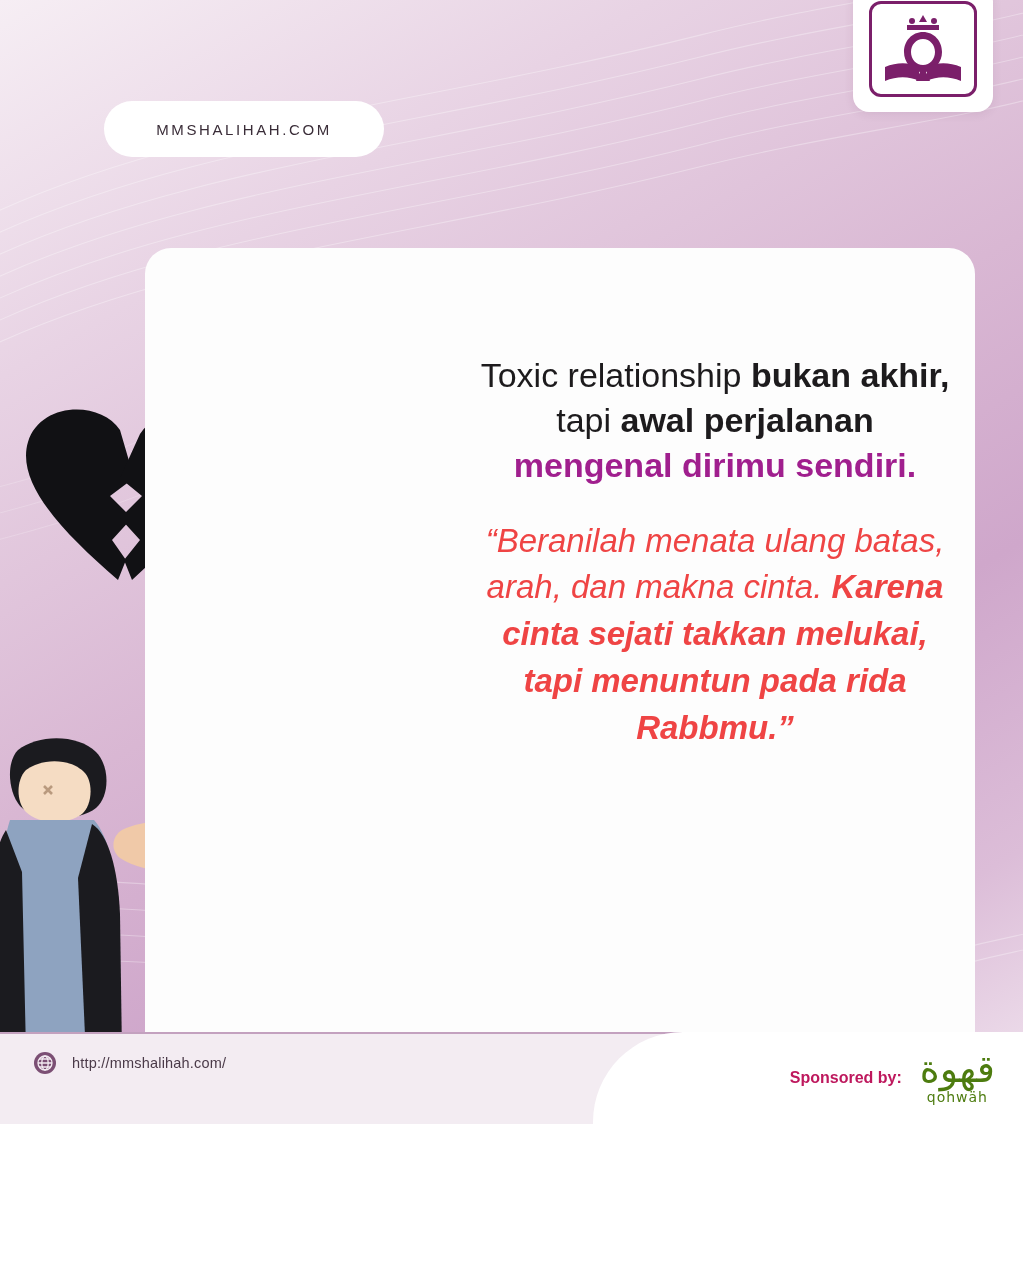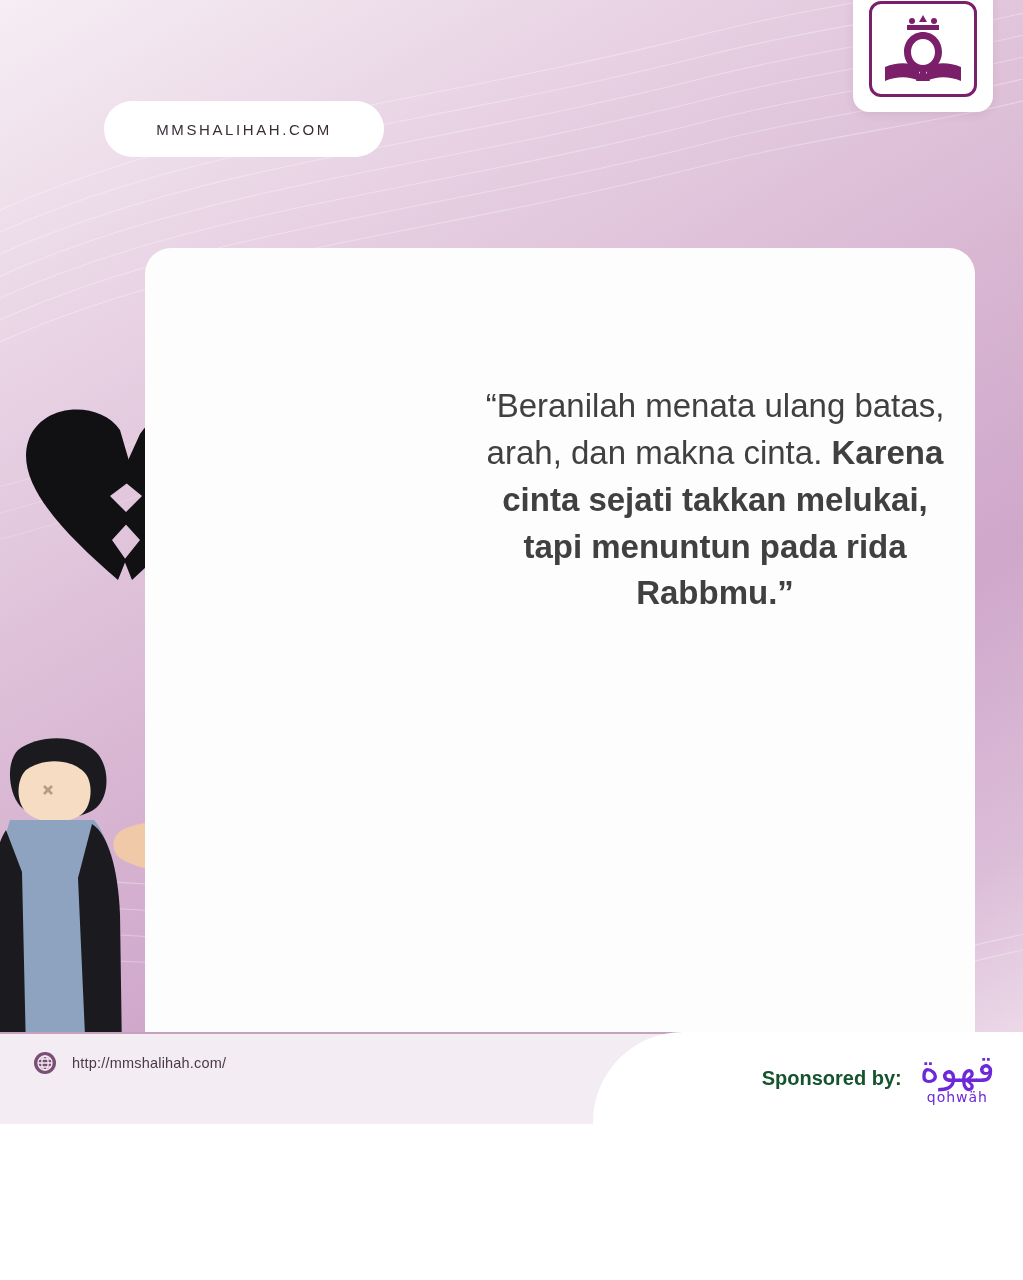--- a/index.html
+++ b/index.html
@@ -68,21 +68,22 @@
     color: #1d1b1d;
     font-weight: 400;
   }
   .headline b { font-weight: 700; }
   .headline .accent { color: #a01f8e; font-weight: 700; }
 
   .quote {
     margin-top: 30px;
     font-size: 33px;
     line-height: 1.42;
-    color: #404040;
+    font-style: italic;
+    color: #ef4444;
     font-weight: 400;
     text-align: center;
   }
   .quote b { font-weight: 700; }
 
   
   .dots {
     position: absolute;
     left: 440px; top: 1095px;
     display: flex; gap: 22px; align-items: center;
@@ -109,22 +110,22 @@
   .f-col { position: absolute; display: flex; flex-direction: column; gap: 18px; }
   .f-row { display: flex; align-items: center; gap: 14px; }
   .f-txt { font-size: 14.5px; color: #4a3a48; letter-spacing: .2px; }
   .f-ico { width: 26px; height: 26px; flex: 0 0 26px; display: flex; align-items: center; justify-content: center; }
   .f-ico svg { display: block; }
 
   .sponsor {
     position: absolute; right: 28px; bottom: 18px;
     display: flex; align-items: center; gap: 18px;
   }
-  .sponsor-label { font-size: 20px; font-weight: 700; color: #14532d; }
-  .sponsor-mark { text-align: center; color: #6d28d9; }
+  .sponsor-label { font-size: 16px; font-weight: 700; color: #be185d; }
+  .sponsor-mark { text-align: center; color: #4d7c0f; }
   .sponsor-ar { font-size: 38px; line-height: 1; font-family: "DejaVu Sans", sans-serif; }
   .sponsor-lat { font-size: 14px; letter-spacing: 1px; margin-top: 14px; font-family: "DejaVu Sans", sans-serif; }
 </style>
 </head>
 <body>
 
 <div class="poster">
 
   <div class="swirls">
     <svg viewBox="0 0 1023 1280" preserveAspectRatio="none">
@@ -205,20 +206,25 @@
         <path d="M10,420 c-10,30 -14,90 -10,150 l4,120 l110,0 l4,-140 c2,-70 -8,-112 -24,-130 z" fill="#8ea3c0"></path>
         <path d="M92,424 c16,10 26,44 28,90 l2,140 l-36,4 l-8,-180 z" fill="#1b1b1f"></path>
         <path d="M6,430 c-12,18 -18,60 -14,110 l6,110 l28,2 l-4,-180 z" fill="#1b1b1f"></path>
         <path d="M10,690 l108,0 l-4,110 l-38,0 l-2,-70 l-18,0 l-4,70 l-38,0 z" fill="#14141a"></path>
       </g>
     </svg>
   </div>
 
   <div class="card">
     <div class="card-text">
+      <div class="headline">
+        <span>Toxic relationship </span><b>bukan akhir,</b><br>
+        <span>tapi </span><b>awal perjalanan</b><br>
+        <span class="accent">mengenal dirimu sendiri.</span>
+      </div>
       <div class="quote">
         <span>“Beranilah menata ulang batas, arah, dan makna cinta. </span><b>Karena cinta sejati takkan melukai, tapi menuntun pada rida Rabbmu.”</b>
       </div>
     </div>
   </div>
 
   <div class="dots">
     <span class="dot"></span>
     <span class="dot"></span>
     <span class="dot"></span>

